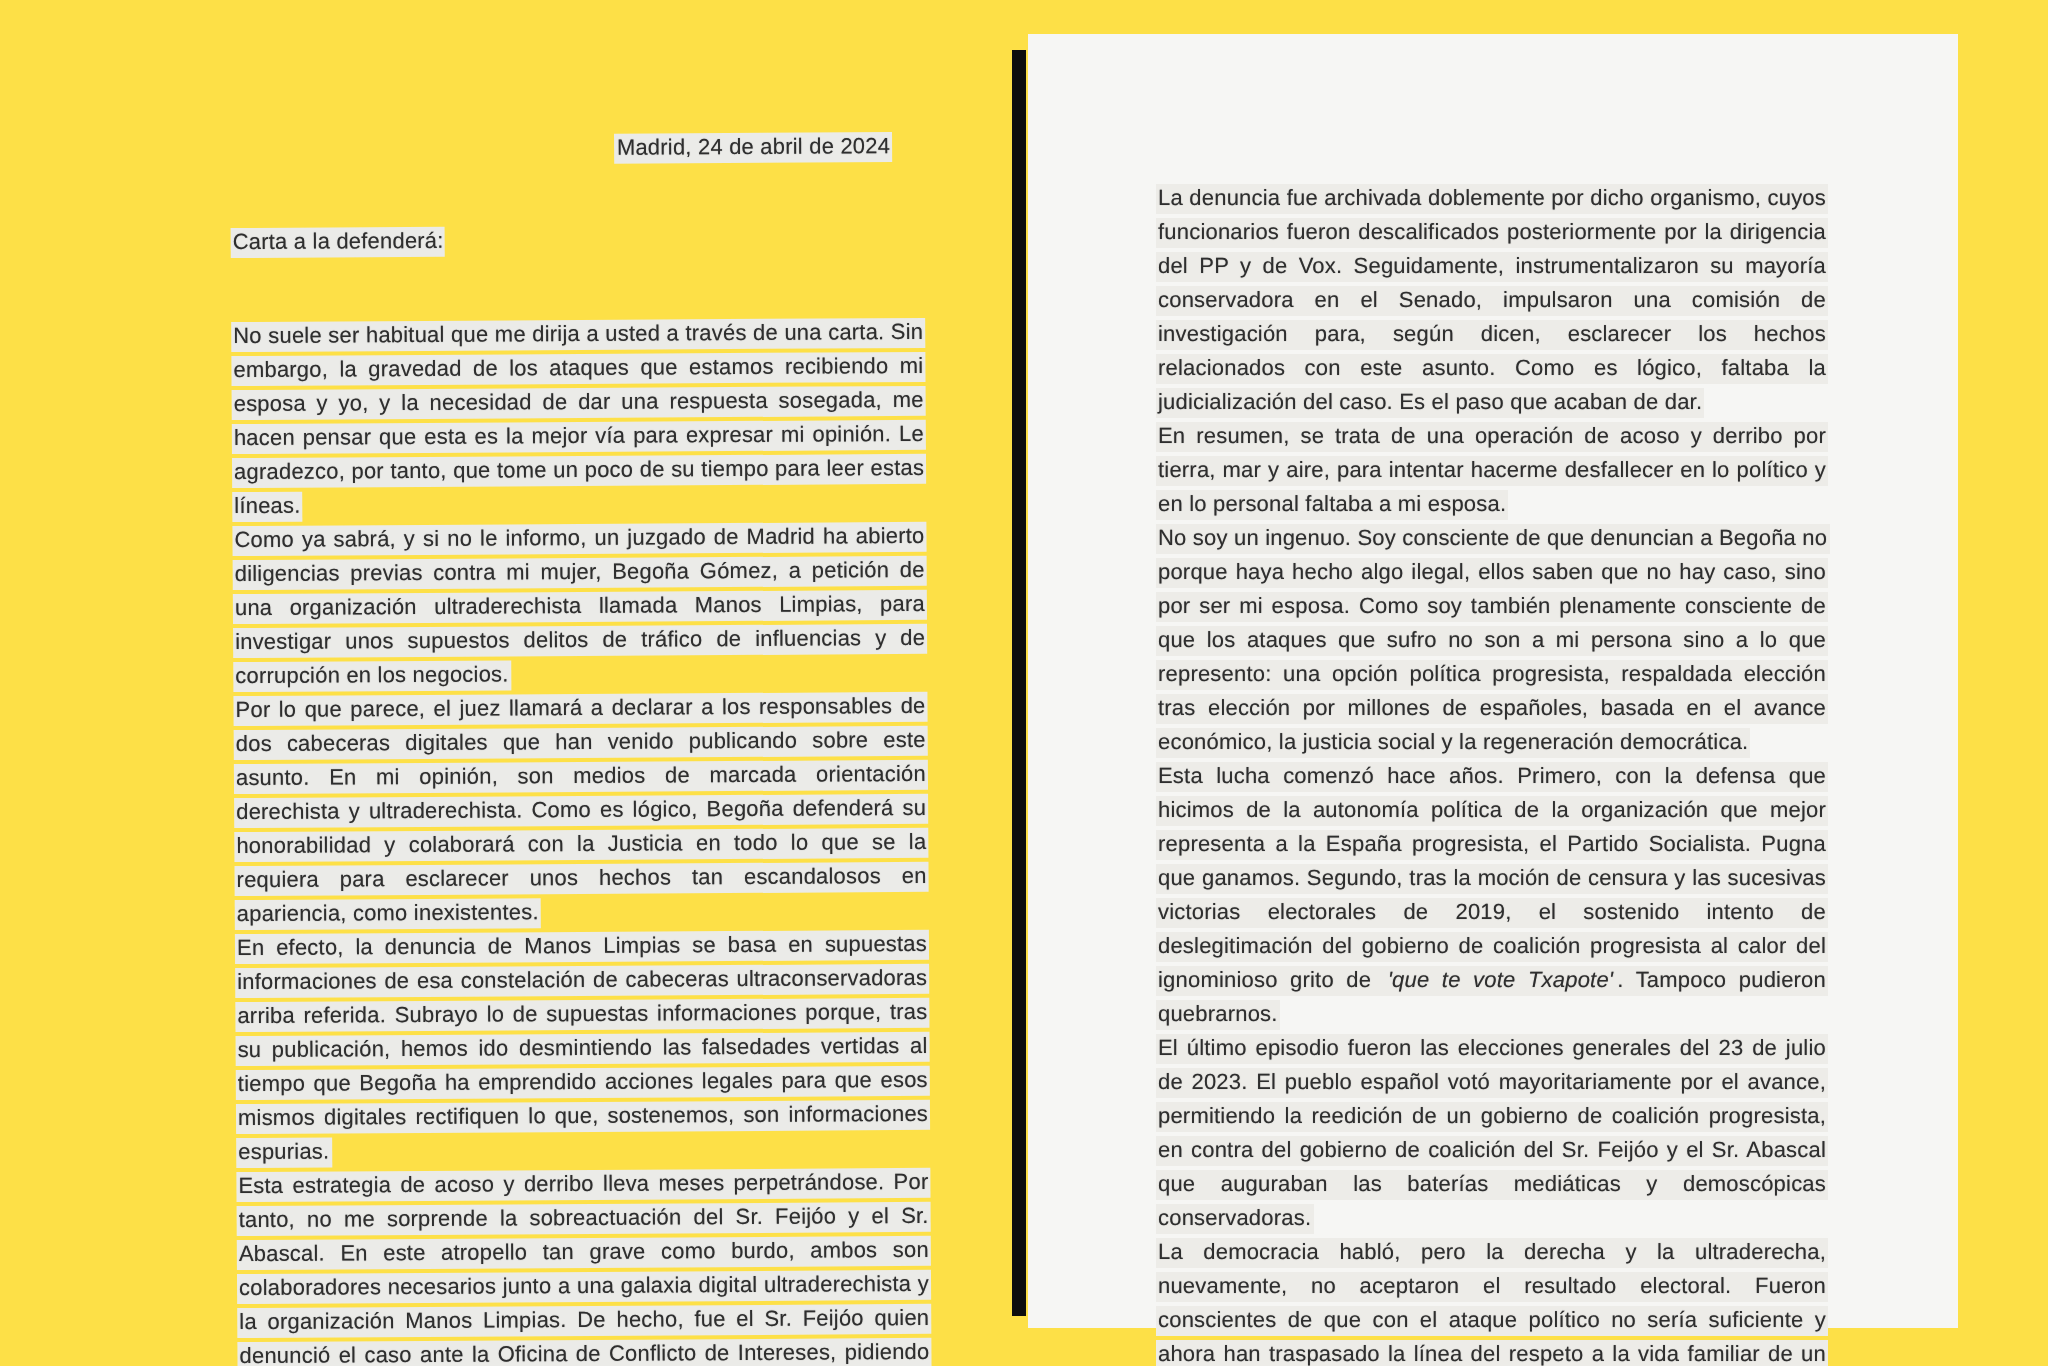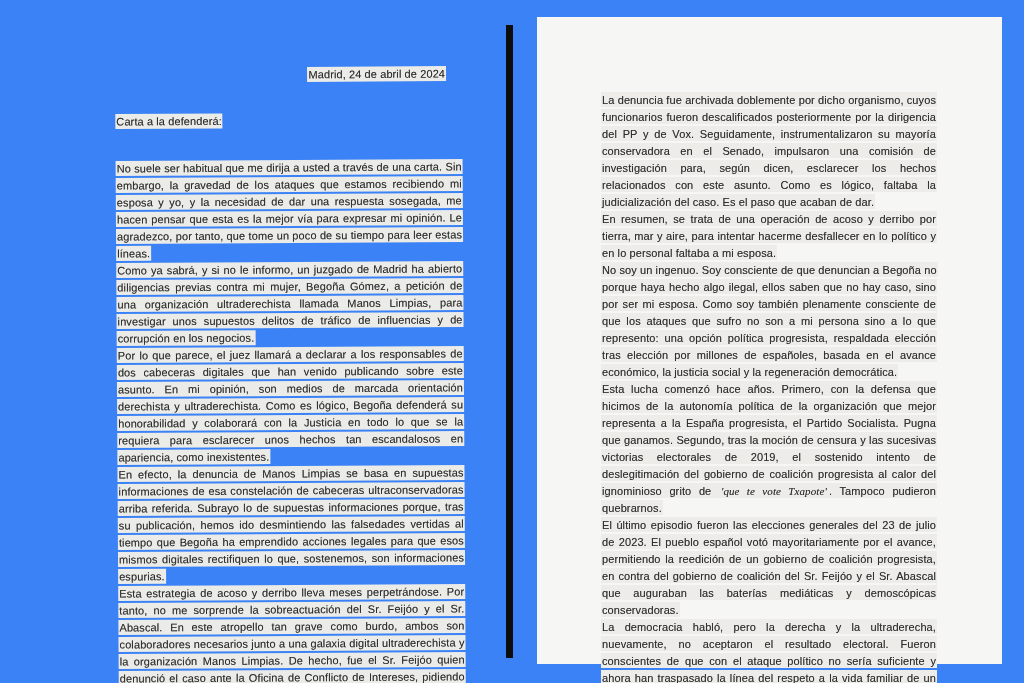--- a/index.html
+++ b/index.html
@@ -4,21 +4,21 @@
 <style>
   html, body {
     margin: 0;
     padding: 0;
     background: #ffffff;
   }
   .canvas {
     position: relative;
     width: 1024px;
     height: 683px;
-    background: #3b82f6;
+    background: #fde047;
     overflow: hidden;
     font-family: "Liberation Sans", sans-serif;
     color: var(--text, #2e2e2e);
   }
   .sheet-content {
     font-size: 11px;
     line-height: 17px;
     letter-spacing: 0.1px;
     text-shadow: 0 0 0.5px rgba(70,70,70,0.55);
   }
@@ -46,34 +46,34 @@
   
   .hl {
     background: var(--highlight-band, #ebebe8);
     padding: 1.5px 1px;
     box-decoration-break: clone;
     -webkit-box-decoration-break: clone;
   }
   .page-right .hl {
     background: var(--highlight-band-right, #edecE8);
   }
-  .italic { font-style: italic; font-family: Liberation Serif, serif; }
+  .italic { font-style: italic; }
   
   .divider {
     position: absolute;
     left: 506px;
     top: 25px;
     width: 7px;
     height: 633px;
     background: var(--divider, #0d0d0d);
   }
   
   .page-right {
     position: absolute;
-    left: 537px;
+    left: 514px;
     top: 17px;
     width: 465px;
     height: 647px;
     background: var(--page-right-bg, #f6f6f4);
   }
   .page-right .content {
     position: absolute;
     left: 64px;
     top: 74px;
     width: 336px;

